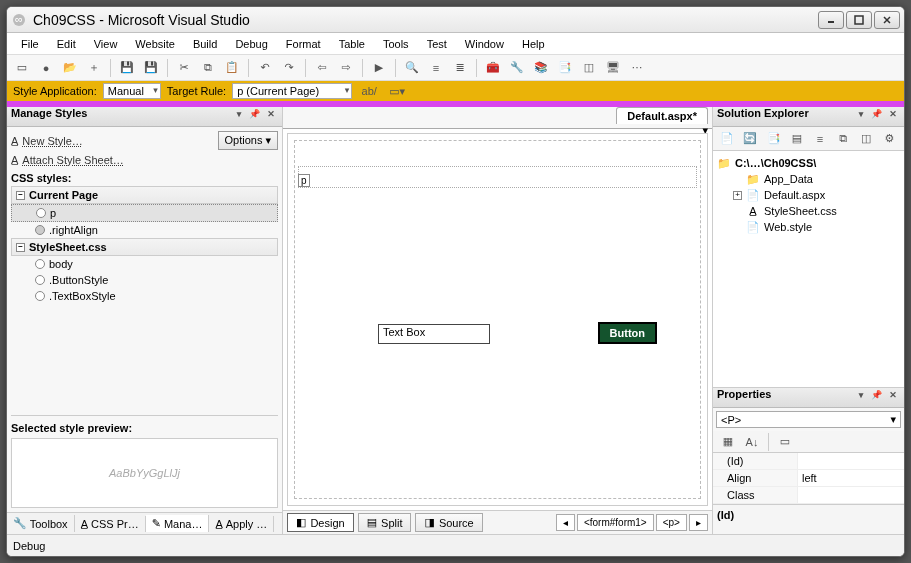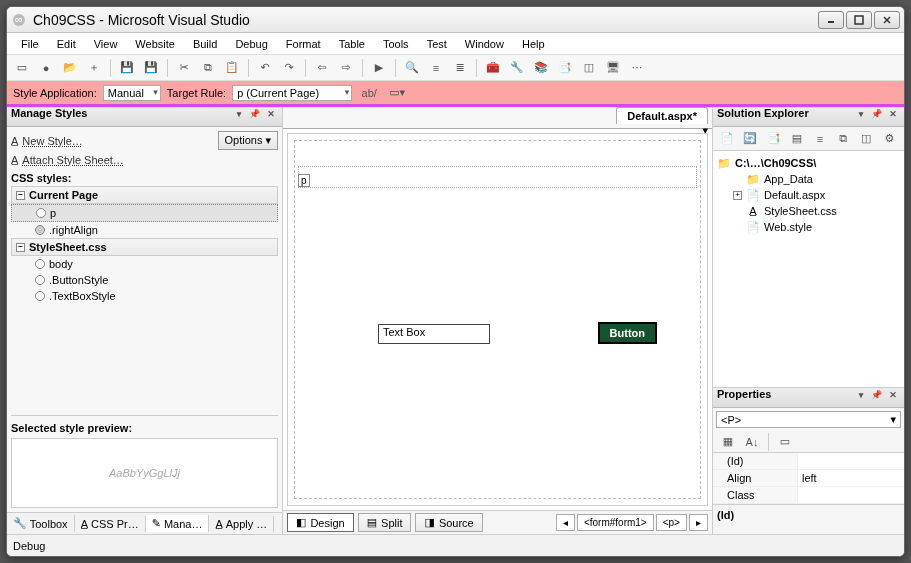--- a/index.html
+++ b/index.html
@@ -8,21 +8,21 @@
 .titlebar { height: 26px; background: linear-gradient(#f8f8f8,#e8e8e8); display: flex; align-items: center; padding: 0 4px; border-bottom: 1px solid #c0c0c0; }
 .titlebar .icon { width: 16px; height: 16px; margin-right: 6px; display:flex; align-items:center; justify-content:center;}
 .titlebar .title { flex: 1; font-size: 14px; }
 .winbtns { display: flex; gap: 2px; }
 .winbtn { width: 26px; height: 18px; border: 1px solid #888; border-radius: 3px; background: linear-gradient(#f8f8f8,#ddd); display: flex; align-items: center; justify-content: center; cursor: pointer; }
 .menubar { height: 22px; display: flex; align-items: center; padding: 0 6px; gap: 2px; border-bottom: 1px solid #ddd; }
 .menubar span { padding: 2px 8px; cursor: default; }
 .toolbar { height: 26px; display: flex; align-items: center; padding: 0 4px; gap: 2px; border-bottom: 1px solid #ddd; background:#f7f7f7;}
 .tbtn { width: 22px; height: 22px; display: flex; align-items: center; justify-content: center; border: 1px solid transparent; border-radius: 2px; cursor: pointer; color:#555;}
 .tsep { width: 1px; height: 18px; background: #ccc; margin: 0 3px; }
-.style-app-bar { height: 26px; display: flex; align-items: center; padding: 0 6px; gap: 6px; border-bottom: 3px solid #d946ef; background:#fca5a5;}
+.style-app-bar { height: 26px; display: flex; align-items: center; padding: 0 6px; gap: 6px; border-bottom: 6px solid #d946ef; background:#eab308;}
 .dropdown-inline { border: 1px solid #aaa; background: #fff; padding: 1px 16px 1px 4px; position: relative; min-width: 50px;}
 .dropdown-inline::after { content: "▾"; position: absolute; right: 2px; top: 1px; font-size: 9px; color: #555;}
 .main-area { flex: 1; display: flex; overflow: hidden; }
 .panel { display: flex; flex-direction: column; background: #f7f7f7; }
 .panel-left { width: 276px; border-right: 1px solid #ccc; }
 .panel-right { width: 192px; border-left: 1px solid #ccc; }
 .panel-center { flex: 1; display: flex; flex-direction: column; background:#fff;}
 .pane-header { height: 20px; background: linear-gradient(#eee,#ddd); display: flex; align-items: flex-start; padding: 0 4px; font-weight: bold; border-bottom: 1px solid #bbb; }
 .pane-header .spacer { flex: 1; }
 .pane-header .phbtn { width: 14px; height: 14px; display: flex; align-items: center; justify-content: center; margin-left: 2px; cursor: pointer; font-size:9px; color:#555;}

